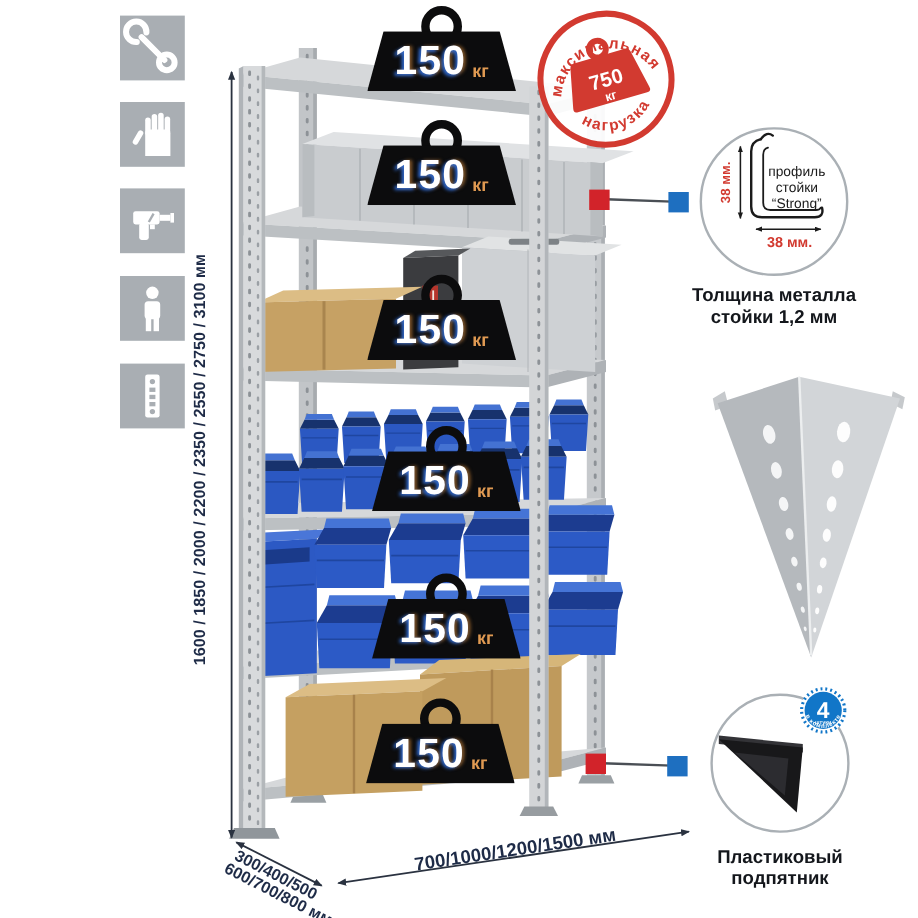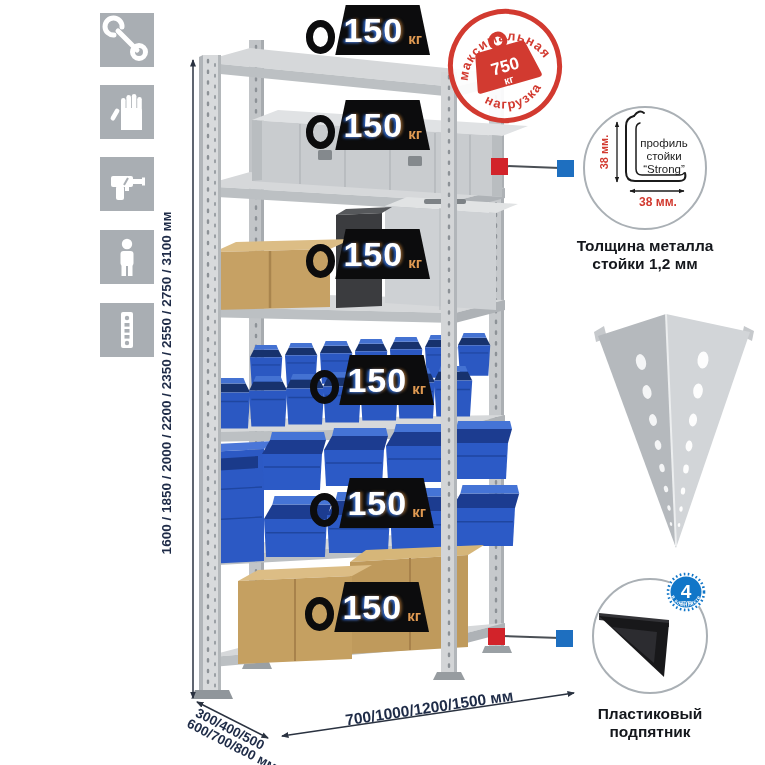--- a/index.html
+++ b/index.html
@@ -6,21 +6,21 @@
   .canvas{position:relative;width:765px;height:765px;background:#fff;overflow:hidden;
           font-family:"Liberation Sans",sans-serif;}
   .scene{position:absolute;left:0;top:0;z-index:1;}
   svg text{font-family:"Liberation Sans",sans-serif;}
 
   
   .icon-sq{position:absolute;left:100px;width:54px;height:54px;background:#a9aeb3;
            display:flex;align-items:center;justify-content:center;z-index:2;}
 
   
-  .wbadge{position:absolute;width:124px;display:flex;flex-direction:row;align-items:center;z-index:3;}
+  .wbadge{position:absolute;width:124px;display:flex;flex-direction:column;align-items:center;z-index:3;}
   .wb-ring{width:20px;height:20px;border:7px solid #0c0c0d;border-radius:50%;margin-bottom:-13px;
            background:transparent;z-index:1;}
   .wb-body{width:124px;height:50px;background:#0c0c0d;z-index:2;
            clip-path:polygon(11% 0,89% 0,100% 100%,0 100%);
            display:flex;align-items:center;justify-content:center;}
   .wb-num{font-weight:bold;font-size:34px;line-height:1;color:#fff;letter-spacing:1px;
           text-shadow:-2px 1px 3px rgba(50,110,215,.95), 2px 0 3px rgba(225,145,60,.55);}
   .wb-unit{font-weight:bold;font-size:15px;color:#e09a52;margin:16px 0 0 5px;line-height:1;}
 </style>
 </head>

